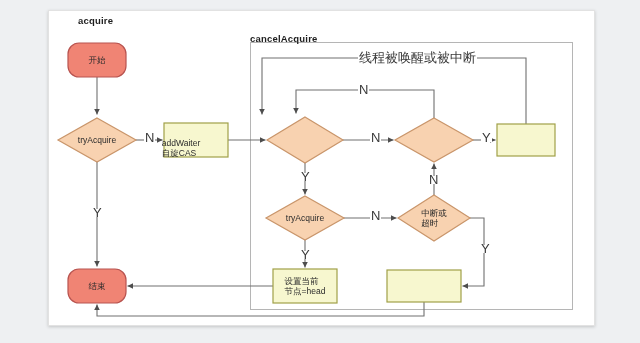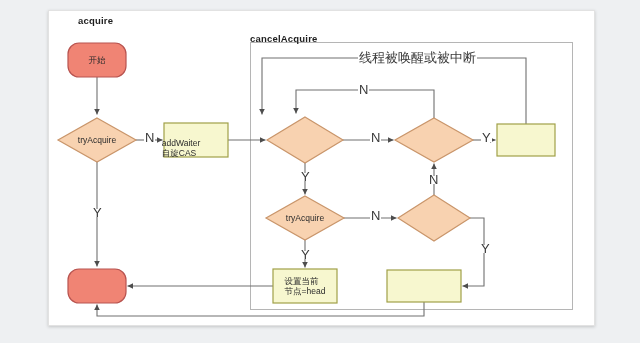--- a/index.html
+++ b/index.html
@@ -113,22 +113,25 @@
   </svg>
 
   <div class="lbl" id="lbl-acquire">acquire</div>
   <div class="lbl" id="lbl-acquirequeued">cancelAcquire</div>
 
   <div class="nodetext" style="left:68px;top:43px;width:58px;height:34px;">开始</div>
   <div class="nodetext" style="left:58px;top:118px;width:78px;height:44px;">tryAcquire</div>
   <div class="nodetext" style="left:149px;top:123px;width:64px;height:34px;margin-top:8px;">addWaiter
 自旋CAS</div>
   <div class="nodetext" style="left:266px;top:196px;width:78px;height:44px;">tryAcquire</div>
+  <div class="nodetext" style="left:398px;top:195px;width:72px;height:46px;">中断或
+超时</div>
   <div class="nodetext" style="left:273px;top:269px;width:64px;height:34px;">设置当前
 节点=head</div>
+  <div class="nodetext" style="left:68px;top:269px;width:58px;height:34px;">结束</div>
 
   <div class="edgelabel" style="left:144px;top:134px;">N</div>
   <div class="edgelabel" style="left:92px;top:209px;">Y</div>
   <div class="edgelabel" style="left:370px;top:134px;">N</div>
   <div class="edgelabel" style="left:300px;top:173px;">Y</div>
   <div class="edgelabel" style="left:481px;top:134px;">Y</div>
   <div class="edgelabel" style="left:358px;top:86px;">N</div>
   <div class="edgelabel" style="left:358px;top:54px;">线程被唤醒或被中断</div>
   <div class="edgelabel" style="left:370px;top:212px;">N</div>
   <div class="edgelabel" style="left:300px;top:251px;">Y</div>

